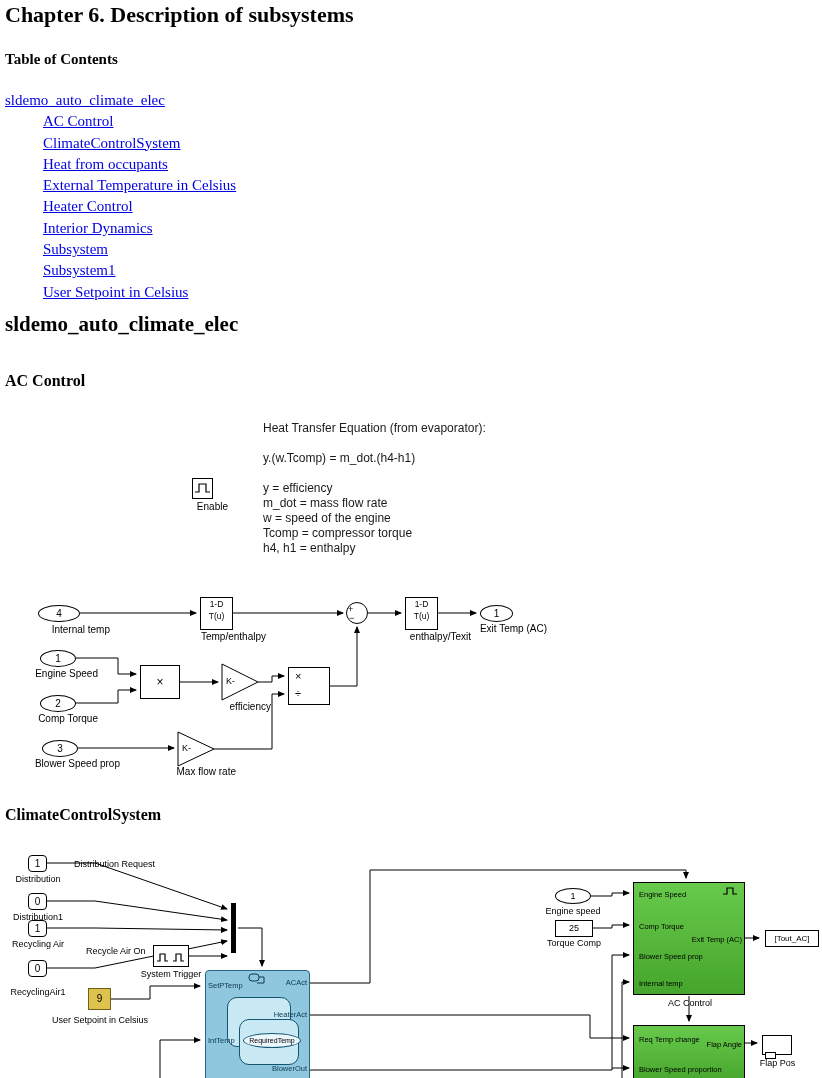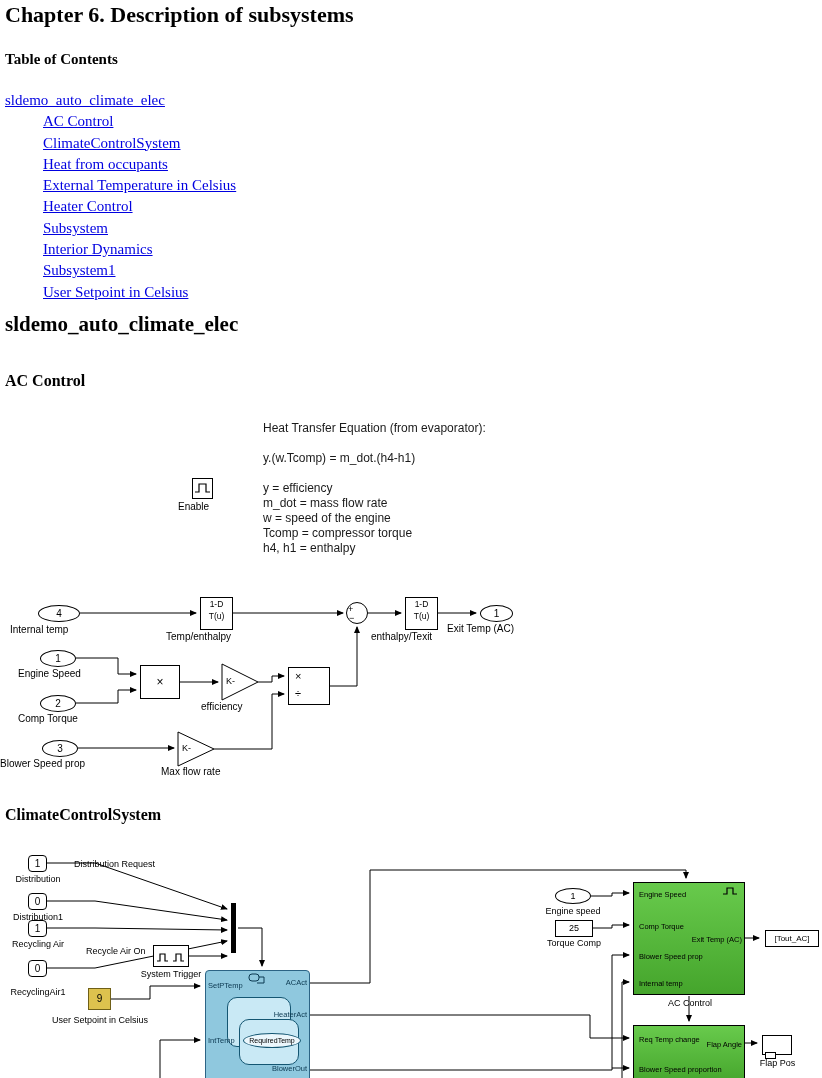--- a/index.html
+++ b/index.html
@@ -17,21 +17,21 @@
   .diag2{left:0;top:845px;width:822px;height:233px;overflow:hidden}
   svg.wires{position:absolute;left:0;top:0}
   .w{stroke:#000;fill:none;stroke-width:1}
   .diag1 .w{marker-end:url(#a1)}
   .diag2 .w{marker-end:url(#a2)}
   .shape{fill:#fff;stroke:#000}
   .ic{stroke:#000;fill:none;stroke-width:1.2}
   .blk{position:absolute;box-sizing:border-box;border:1px solid #000;background:#fff;text-align:center;overflow:visible}
   .oval{border-radius:50%}
   .num{font-size:10px}
-  .lbl{position:absolute;font-size:10px;text-align:left;white-space:nowrap}
+  .lbl{position:absolute;font-size:10px;text-align:right;white-space:nowrap}
   .lbl9{position:absolute;font-size:9px;text-align:center;white-space:nowrap}
   .ann{position:absolute;font-size:9px;white-space:nowrap}
   .eq{position:absolute;font-size:12px;color:#1a1a1a;white-space:nowrap}
   .ktext{position:absolute;font-size:9px;white-space:nowrap}
   .lut span{display:block;font-size:8.5px;line-height:1.3;margin-top:1px}
   .opchar{position:absolute;font-size:11px;line-height:1}
   .sumchar{position:absolute;font-size:9px;line-height:1}
   .green{background:linear-gradient(180deg,#68ca4c,var(--block-green,#45a52c));border:1px solid #000}
   .port{position:absolute;font-size:7.5px;white-space:nowrap;text-align:left}
   .port.r{text-align:right}
@@ -50,22 +50,22 @@
   <div class="doc-title">Chapter 6. Description of subsystems</div>
   <div class="toc-heading">Table of Contents</div>
 
   <nav class="toc">
     <a href="#" class="toc-link">sldemo_auto_climate_elec</a>
     <a href="#" class="ind">AC Control</a>
     <a href="#" class="ind">ClimateControlSystem</a>
     <a href="#" class="ind">Heat from occupants</a>
     <a href="#" class="ind">External Temperature in Celsius</a>
     <a href="#" class="ind">Heater Control</a>
+    <a href="#" class="ind">Interior Dynamics</a>
     <a href="#" class="ind">Subsystem</a>
-    <a href="#" class="ind">Interior Dynamics</a>
     <a href="#" class="ind">Subsystem1</a>
     <a href="#" class="ind">User Setpoint in Celsius</a>
   </nav>
 
   <div class="h-model">sldemo_auto_climate_elec</div>
   <div class="h-sub" style="top:372px">AC Control</div>
 
   <div class="diag diag1">
     <svg class="wires" width="600" height="392">
       <defs>
@@ -129,21 +129,21 @@
 
     <div class="blk oval num" style="left:40px;top:235px;width:36px;height:17px;line-height:15px">1</div>
     <div class="lbl" style="left:18px;top:253px;width:80px">Engine Speed</div>
 
     <div class="blk oval num" style="left:40px;top:280px;width:36px;height:17px;line-height:15px">2</div>
     <div class="lbl" style="left:18px;top:298px;width:80px">Comp Torque</div>
 
     <div class="blk" style="left:140px;top:250px;width:40px;height:34px;font-size:12px;line-height:32px">×</div>
 
     <span class="ktext" style="left:226px;top:261px">K-</span>
-    <div class="lbl" style="left:201px;top:286px;width:60px">efficiency</div>
+    <div class="lbl" style="left:211px;top:286px;width:60px">efficiency</div>
 
     <div class="blk" style="left:288px;top:252px;width:42px;height:38px">
       <span class="opchar" style="left:6px;top:3px">×</span>
       <span class="opchar" style="left:6px;top:20px">÷</span>
     </div>
 
     <div class="blk oval num" style="left:42px;top:325px;width:36px;height:17px;line-height:15px">3</div>
     <div class="lbl" style="left:0px;top:343px;width:120px">Blower Speed prop</div>
 
     <span class="ktext" style="left:182px;top:328px">K-</span>

